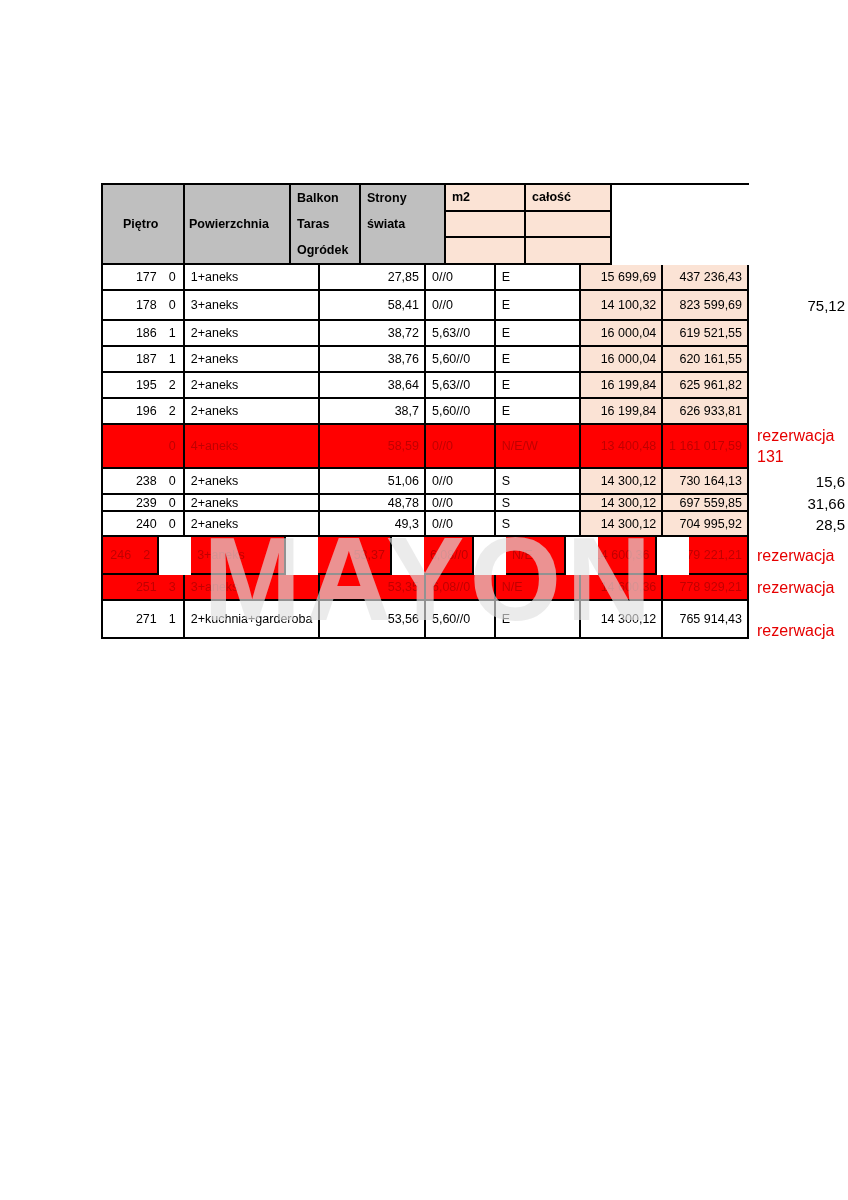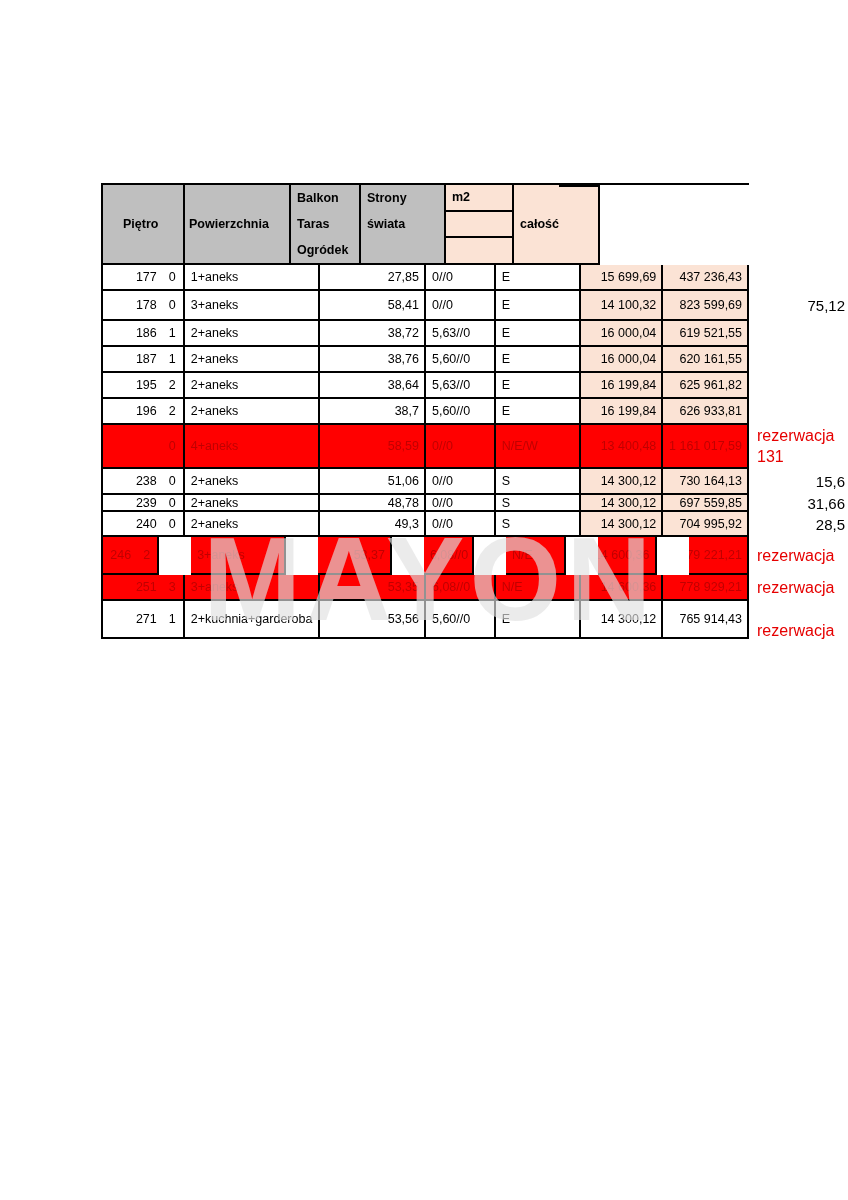--- a/index.html
+++ b/index.html
@@ -33,22 +33,22 @@
     background:var(--header_bg);
     font-weight:bold;font-size:12.5px;color:#000;
     display:flex;align-items:center;
     white-space:nowrap;overflow:hidden;
   }
   .hc1{width:82px;padding-left:20px;}
   .hc2{width:136px;padding-left:6px;}
   .hc3{width:106px;padding-left:4px;}
   .hc4{width:70px;flex-direction:column;align-items:stretch;padding:0;}
   .hc5{width:85px;flex-direction:column;align-items:stretch;padding:0;}
-  .hc6{width:68px;flex-direction:column;align-items:stretch;padding:0;background:var(--price_bg);}
-  .hc7{width:86px;align-items:stretch;padding:0;background:var(--price_bg);}
+  .hc6{width:80px;flex-direction:column;align-items:stretch;padding:0;background:var(--price_bg);}
+  .hc7{width:86px;flex-direction:column;align-items:stretch;padding:0;background:var(--price_bg);}
   .hline{flex:1;display:flex;align-items:center;padding-left:6px;}
   .hsub{flex:1;display:flex;align-items:center;padding-left:6px;}
   .hsub + .hsub{border-top:2px solid var(--border);}
   .row{display:flex;position:relative;}
   .c{
     border-right:2px solid var(--border);
     border-bottom:2px solid var(--border);
     font-size:12.5px;color:#000;
     display:flex;align-items:center;
     white-space:nowrap;overflow:hidden;

